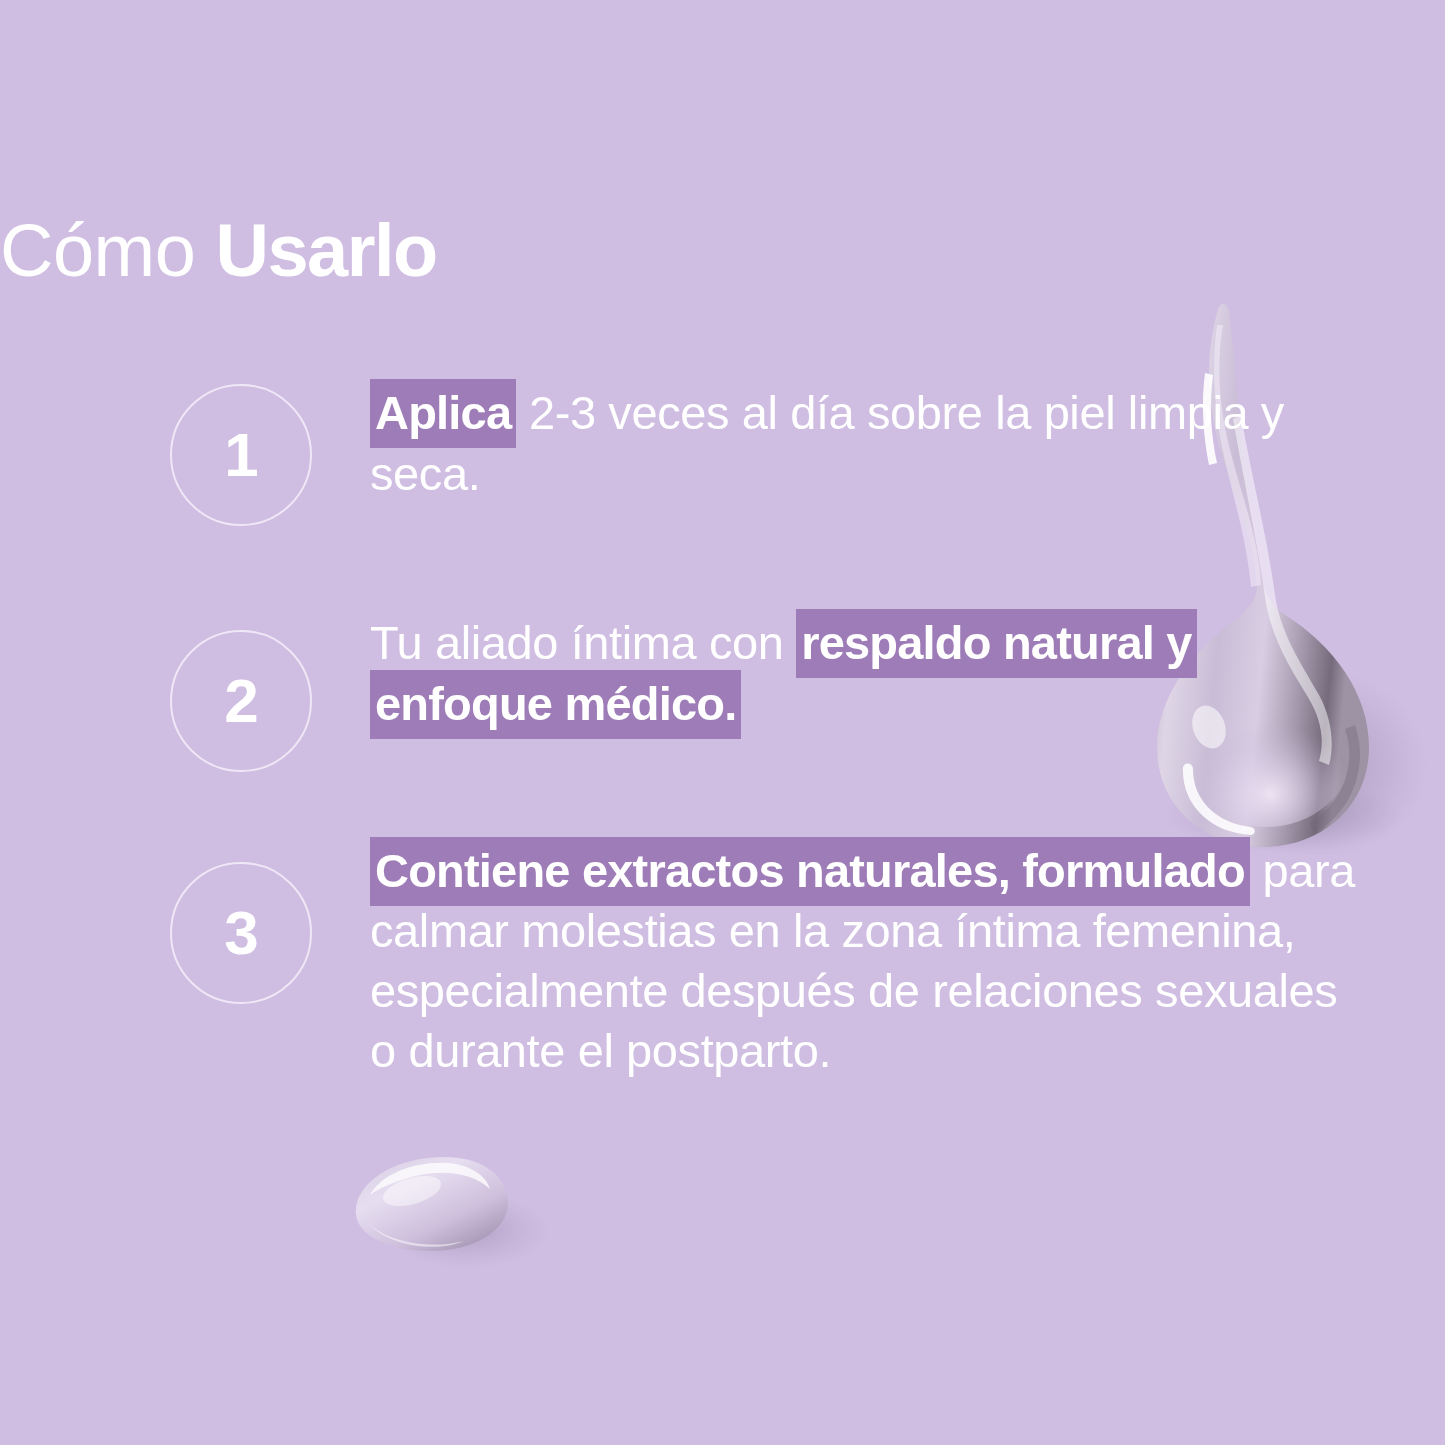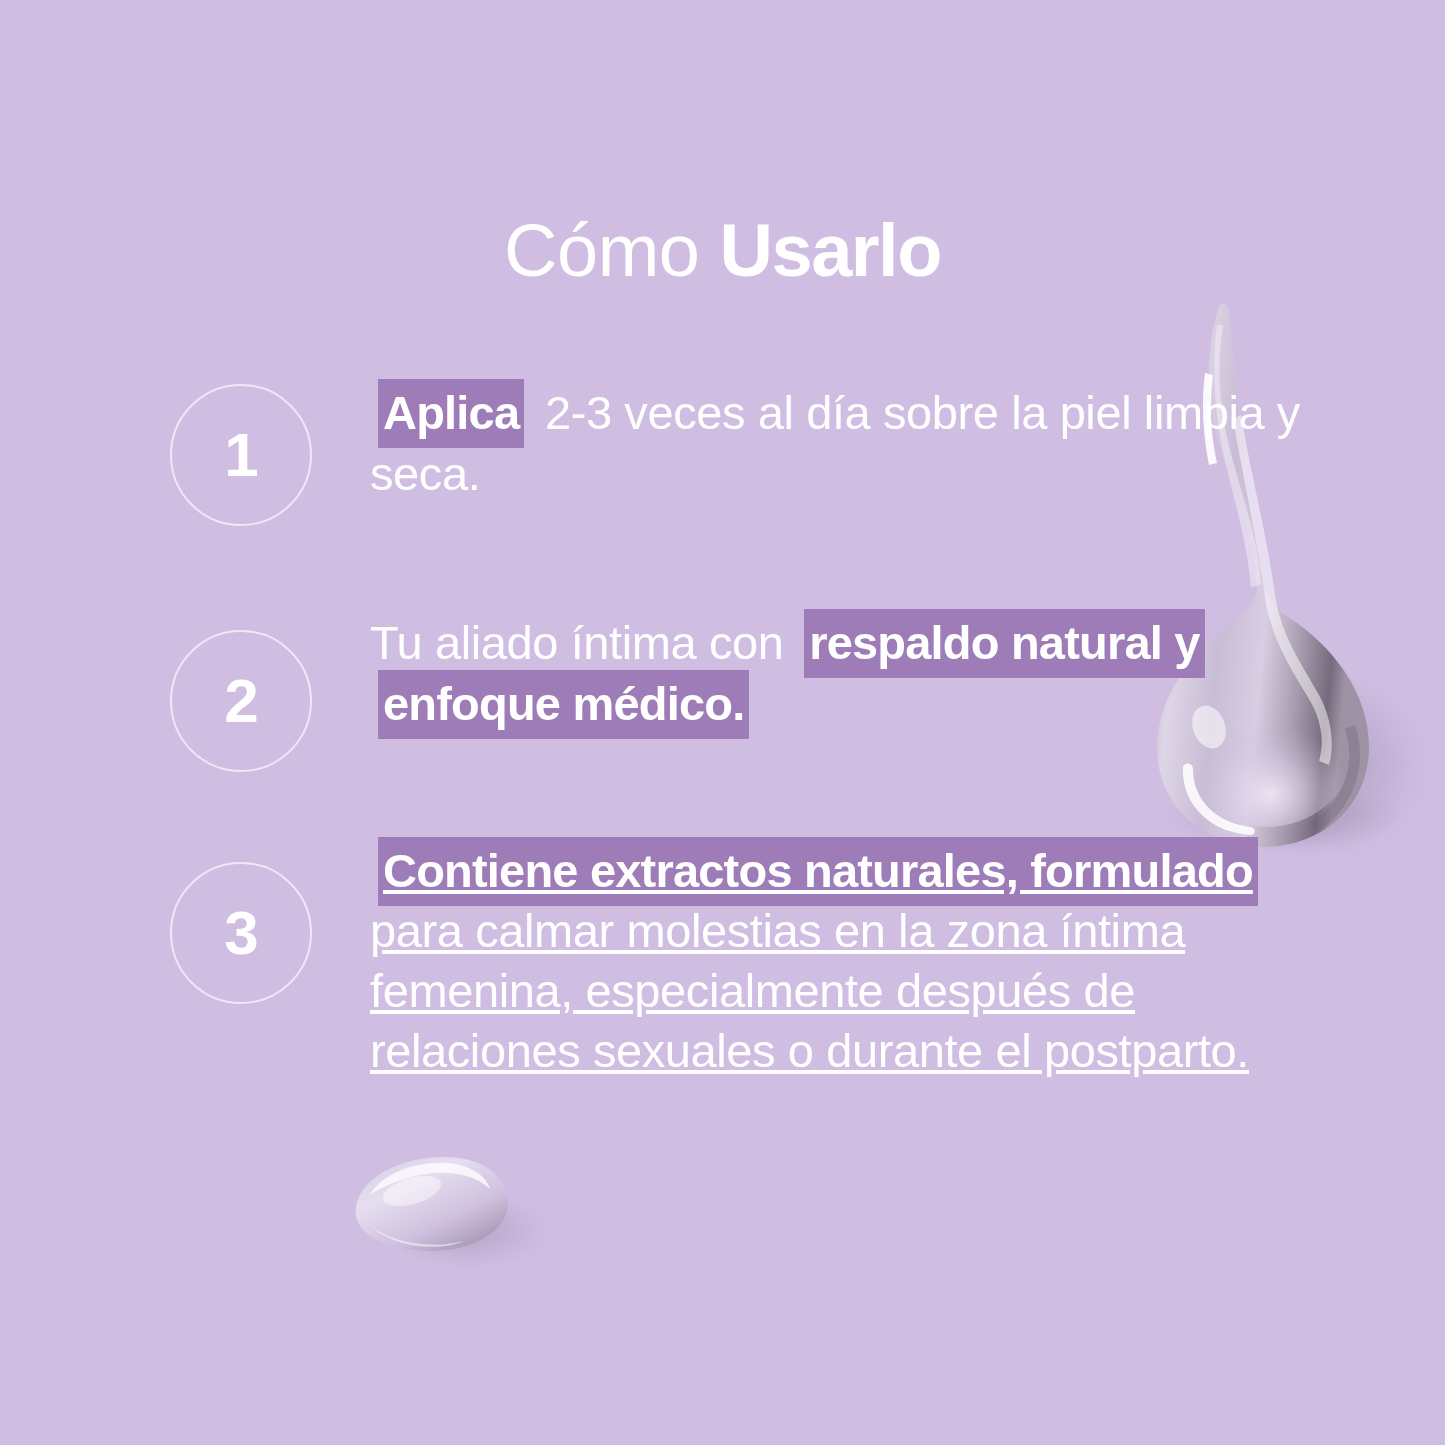--- a/index.html
+++ b/index.html
@@ -24,21 +24,21 @@
     background: #cfbde2;
     overflow: hidden;
   }
 
   
   #title {
     position: absolute;
     top: 214px;
     left: 0;
     width: 1445px;
-    text-align: center;
+    text-align: left;
     color: #ffffff;
     font-size: 74px;
     line-height: 1.0;
     letter-spacing: -0.5px;
     white-space: nowrap;
   }
   #title .light { font-weight: 300; }
   #title .bold  { font-weight: 800; letter-spacing:-1.5px; }
 
   
@@ -107,27 +107,27 @@
   }
   #step-3 .step-text { width: 985px; }
 
   .hl {
     background: #9d7cb7;
     font-weight: 800;
     letter-spacing: -0.8px;
     box-decoration-break: clone;
     -webkit-box-decoration-break: clone;
     padding: 7px 5px 9px 5px;
-    margin: 0 8px;
+    margin: 0 0px;
     line-height: 1.30;
   }
   .plain { font-weight: 300; }
 
   
-  #step-3 .step-text { line-height: 1.28; text-decoration: underline; }
+  #step-3 .step-text { line-height: 1.28; }
 </style>
 </head>
 <body>
 
 <div id="stage">
 
   <div class="droplet-layer">
 
     <svg id="big-drop" viewBox="0 0 330 560" xmlns="http://www.w3.org/2000/svg">
       <defs>

